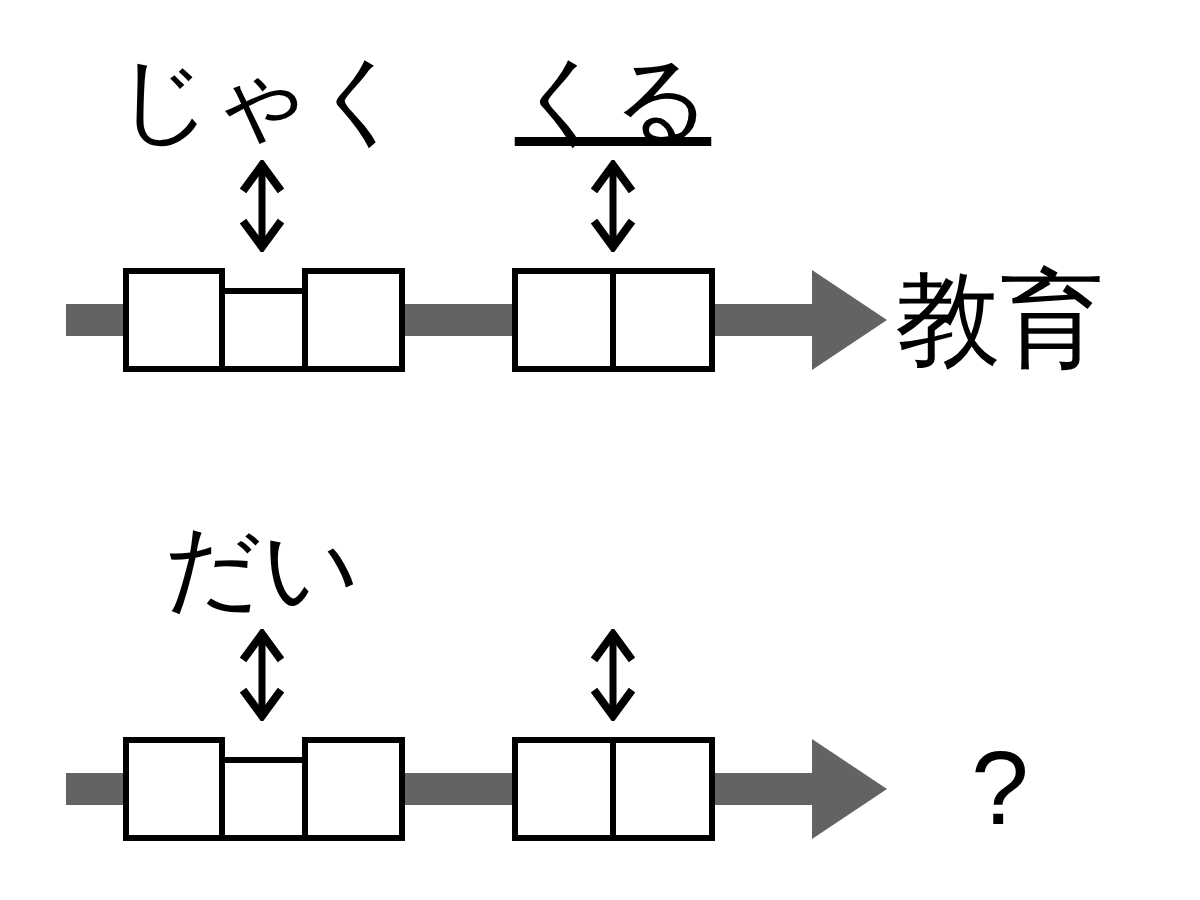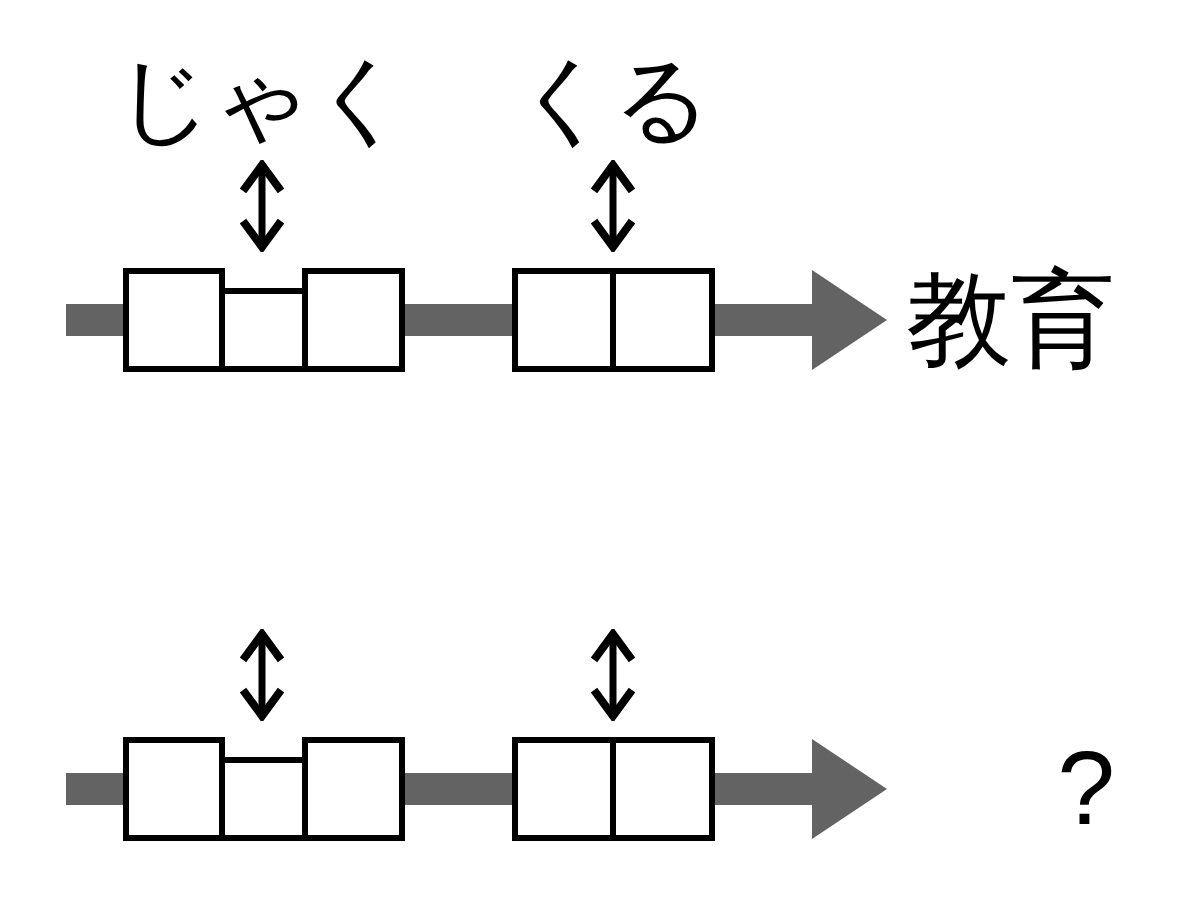--- a/index.html
+++ b/index.html
@@ -25,21 +25,21 @@
     position: absolute;
     top: 46px;
     transform: translateX(-50%);
     font-size: 96px;
     line-height: 1.1;
     color: var(--ink);
     white-space: nowrap;
     font-weight: 500;
   }
   .label.left  { left: 262px; }
-  .label.right { left: 613px; }
+  .label.right { left: 613px; text-decoration: underline; }
 
   .updown { position: absolute; top: 160px; }
   .updown.a1 { left: 240px; }
   .updown.a2 { left: 591px; }
   .updown path, .updown line { stroke: var(--ink); fill: none; }
 
   .shaft {
     position: absolute;
     left: 66px; top: 304px;
     width: 748px; height: 32px;
@@ -67,21 +67,21 @@
   .box.b2 { left: 219px; top: 288px; width:  89px; height:  84px; z-index: 3; }
   .box.b3 { left: 302px; top: 268px; width: 103px; height: 104px; }
   .box.b4 { left: 512px; top: 268px; width: 104px; height: 104px; }
   .box.b5 { left: 610px; top: 268px; width: 105px; height: 104px; }
 
   .result {
     position: absolute;
     left: 885px; top: 262px;
     width: 230px; height: 116px;
     line-height: 114px;
-    text-align: right;
+    text-align: center;
     font-size: 104px;
     color: var(--ink);
     font-weight: 500;
     white-space: nowrap;
     z-index: 2;
   }
 </style>
 </head>
 <body>
 
@@ -108,20 +108,21 @@
     <div class="box b1"></div>
     <div class="box b2"></div>
     <div class="box b3"></div>
     <div class="box b4"></div>
     <div class="box b5"></div>
 
     <div class="result">教育</div>
   </section>
 
   <section class="row second">
+    <div class="label left">だい</div>
 
     <svg class="updown a1" width="44" height="92" viewBox="0 0 44 92" aria-hidden="true">
       <path d="M3 31 L22 5 L41 31" stroke-width="8"></path>
       <path d="M3 61 L22 87 L41 61" stroke-width="8"></path>
       <line x1="22" y1="9" x2="22" y2="83" stroke-width="7"></line>
     </svg>
     <svg class="updown a2" width="44" height="92" viewBox="0 0 44 92" aria-hidden="true">
       <path d="M3 31 L22 5 L41 31" stroke-width="8"></path>
       <path d="M3 61 L22 87 L41 61" stroke-width="8"></path>
       <line x1="22" y1="9" x2="22" y2="83" stroke-width="7"></line>

